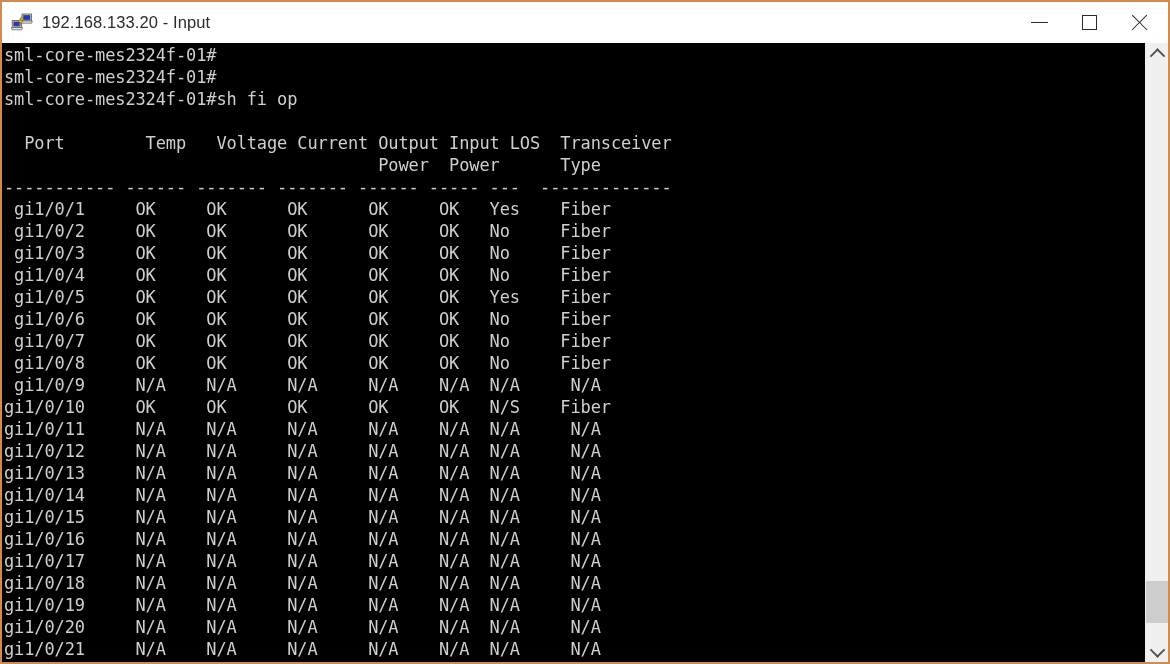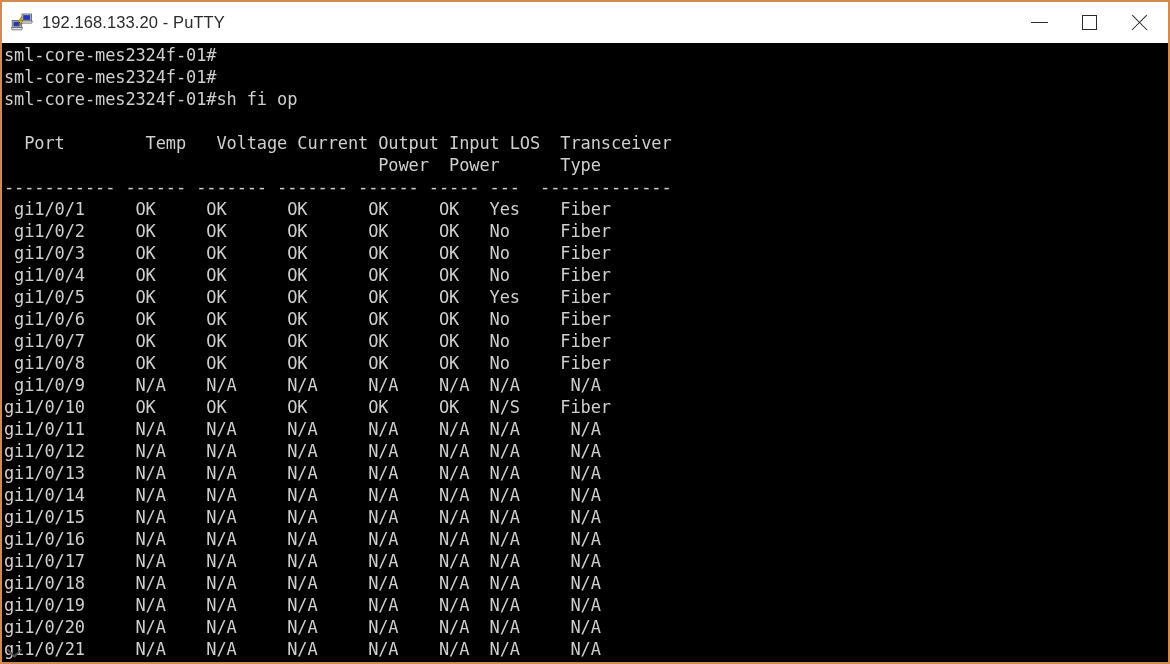--- a/index.html
+++ b/index.html
@@ -109,21 +109,20 @@
 
   
   #terminal-wrap {
     position: absolute;
     left: 0;
     top: 41px;
     right: 0;
     bottom: 0;
     background: #000000;
     display: flex;
-    flex-direction: column;
   }
   #terminal {
     flex: 1 1 auto;
     background: #000000;
     overflow: hidden;
     position: relative;
     padding-left: 2px;
     padding-top: 1px;
   }
   #term-lines {
@@ -195,21 +194,21 @@
 
           <path d="M11 11.5 C 9 12.4, 8 12.6, 6.6 13.2" stroke="#6b6e72" stroke-width="1" fill="none"></path>
 
           <rect x="1.2" y="8.5" width="9.5" height="7" fill="#cfd4da" stroke="#55585c" stroke-width="0.8"></rect>
           <rect x="2.4" y="9.6" width="7.1" height="4.8" fill="#2b38a8"></rect>
           <path d="M0.4 15.5 h11.1 l-0.6 2.3 h-9.9 z" fill="#e4e7ea" stroke="#55585c" stroke-width="0.7"></path>
 
           <path d="M10.6 4.6 L7.0 10.0 L9.4 10.0 L7.6 14.4 L12.0 8.6 L9.4 8.6 Z" fill="#f8d21a" stroke="#8a6a00" stroke-width="0.6" stroke-linejoin="round"></path>
         </svg>
       </span>
-      <span id="title-text">192.168.133.20 - PuTTY</span>
+      <span id="title-text">192.168.133.20 - Input</span>
     </div>
 
     <div id="caption-buttons">
       <div class="caption-btn">
         <span class="cb-min"></span>
       </div>
       <div class="caption-btn">
         <span class="cb-max"></span>
       </div>
       <div class="caption-btn">

